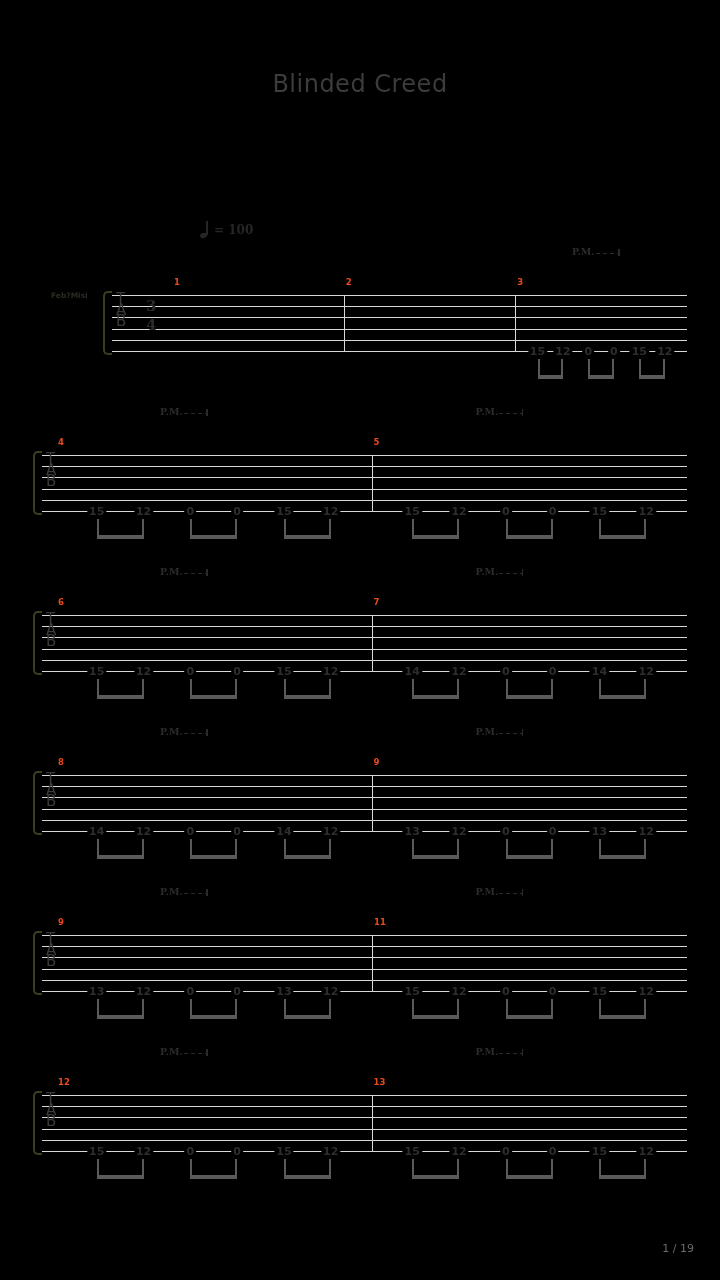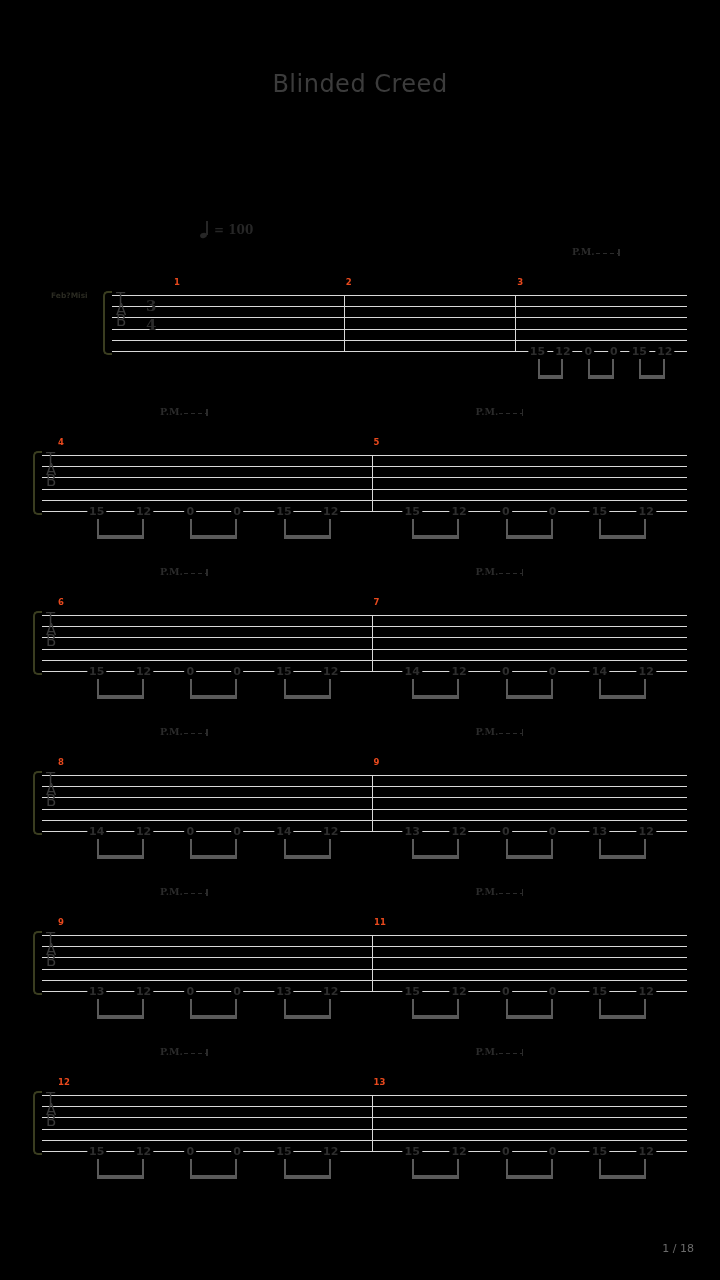--- a/index.html
+++ b/index.html
@@ -543,14 +543,14 @@
           <div class="stem-r" style="right: 0px; height: 20px;"></div>
           <div class="bar" style="width: 100%;"></div>
         </div>
         <div class="pm" style="left: 442.615px; top: -48px;">
           <span class="pm-label">P.M.</span>
           <span class="pm-dash" style="width: 24px;"></span>
         </div>
       </div>
     </div>
 
-  <div class="footer">1 / 18</div>
+  <div class="footer">1 / 19</div>
 </div>
 
 </body></html>

